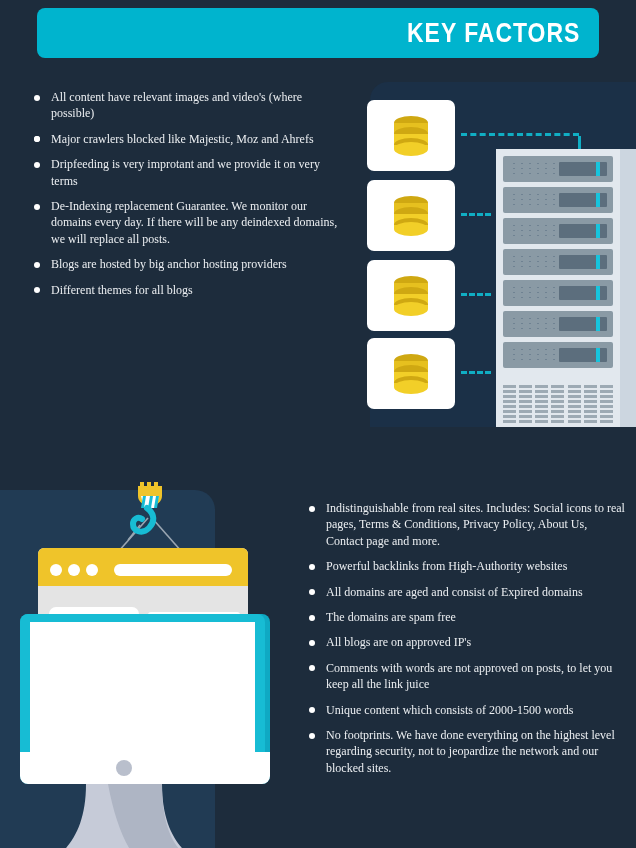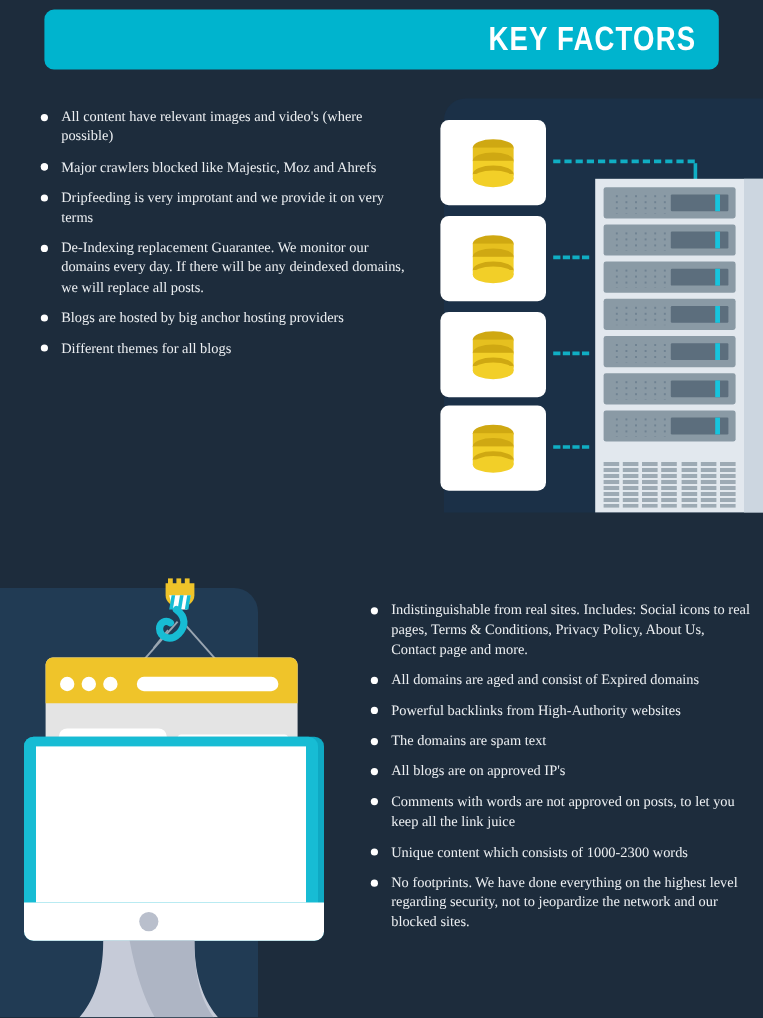--- a/index.html
+++ b/index.html
@@ -366,41 +366,41 @@
     </div>
   </div>
 
   <ul class="bullet-list list-bottom">
     <li class="bullet-item">
       <span class="bullet-dot"></span>
       <span>Indistinguishable from real sites. Includes: Social icons to real pages, Terms &amp; Conditions, Privacy Policy, About Us, Contact page and more.</span>
     </li>
     <li class="bullet-item">
       <span class="bullet-dot"></span>
+      <span>Powerful backlinks from High-Authority websites</span>
+    </li>
+    <li class="bullet-item">
+      <span class="bullet-dot"></span>
       <span>All domains are aged and consist of Expired domains</span>
     </li>
     <li class="bullet-item">
       <span class="bullet-dot"></span>
-      <span>Powerful backlinks from High-Authority websites</span>
-    </li>
-    <li class="bullet-item">
-      <span class="bullet-dot"></span>
-      <span>The domains are spam text</span>
+      <span>The domains are spam free</span>
     </li>
     <li class="bullet-item">
       <span class="bullet-dot"></span>
       <span>All blogs are on approved IP's</span>
     </li>
     <li class="bullet-item">
       <span class="bullet-dot"></span>
       <span>Comments with words are not approved on posts, to let you keep all the link juice</span>
     </li>
     <li class="bullet-item">
       <span class="bullet-dot"></span>
-      <span>Unique content which consists of 1000-2300 words</span>
+      <span>Unique content which consists of 2000-1500 words</span>
     </li>
     <li class="bullet-item">
       <span class="bullet-dot"></span>
       <span>No footprints. We have done everything on the highest level regarding security, not to jeopardize the network and our blocked sites.</span>
     </li>
   </ul>
 
   <svg class="illus" viewBox="0 0 290 368">
 
     <g>

